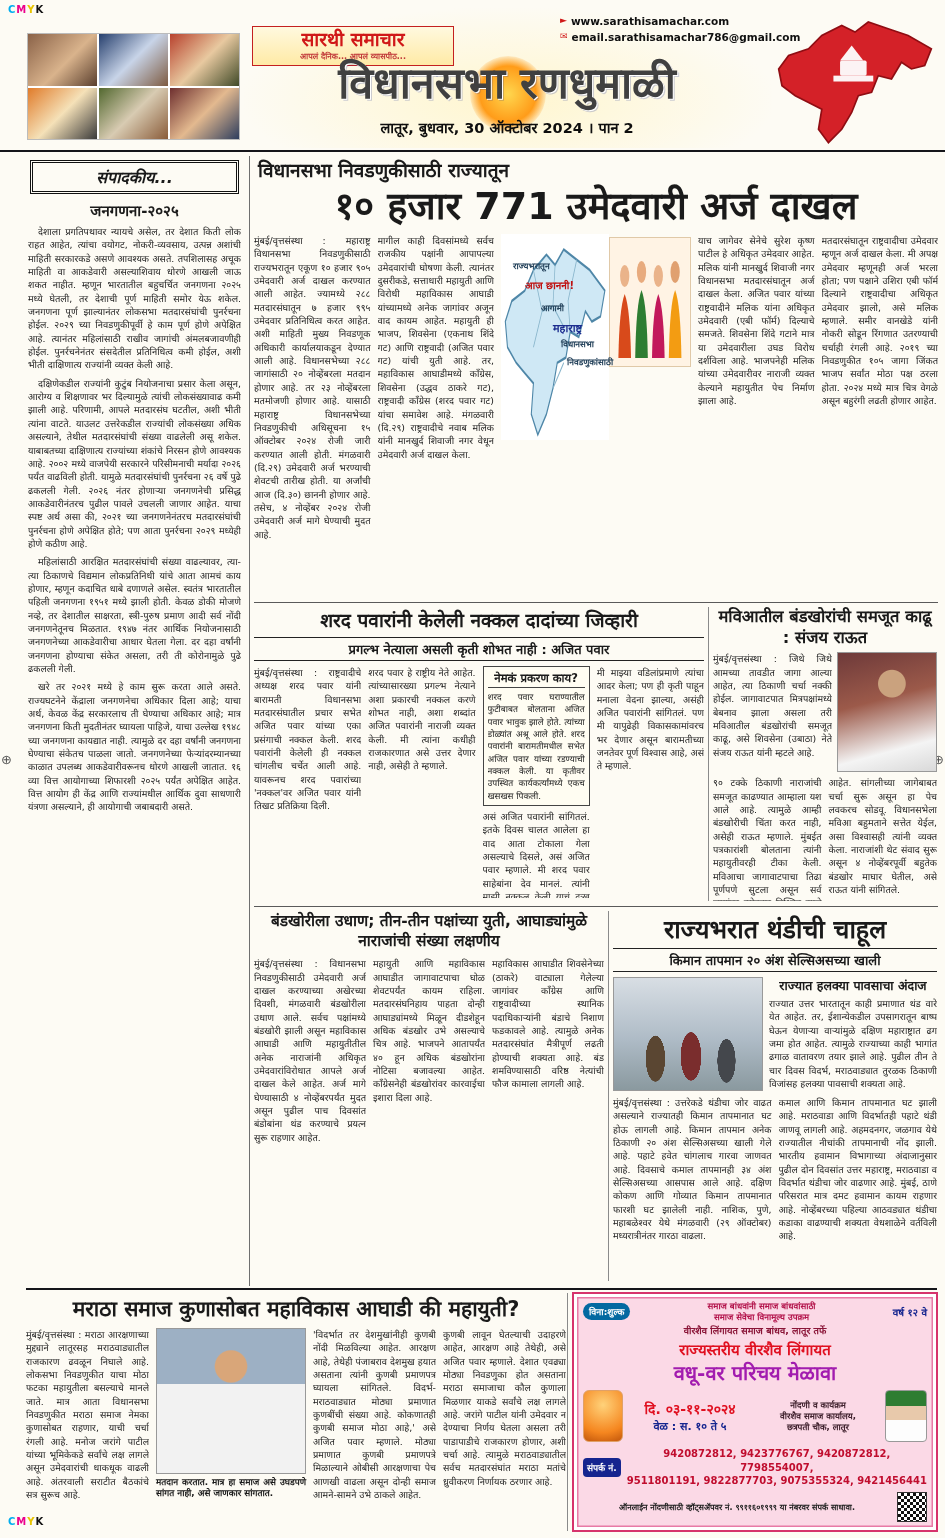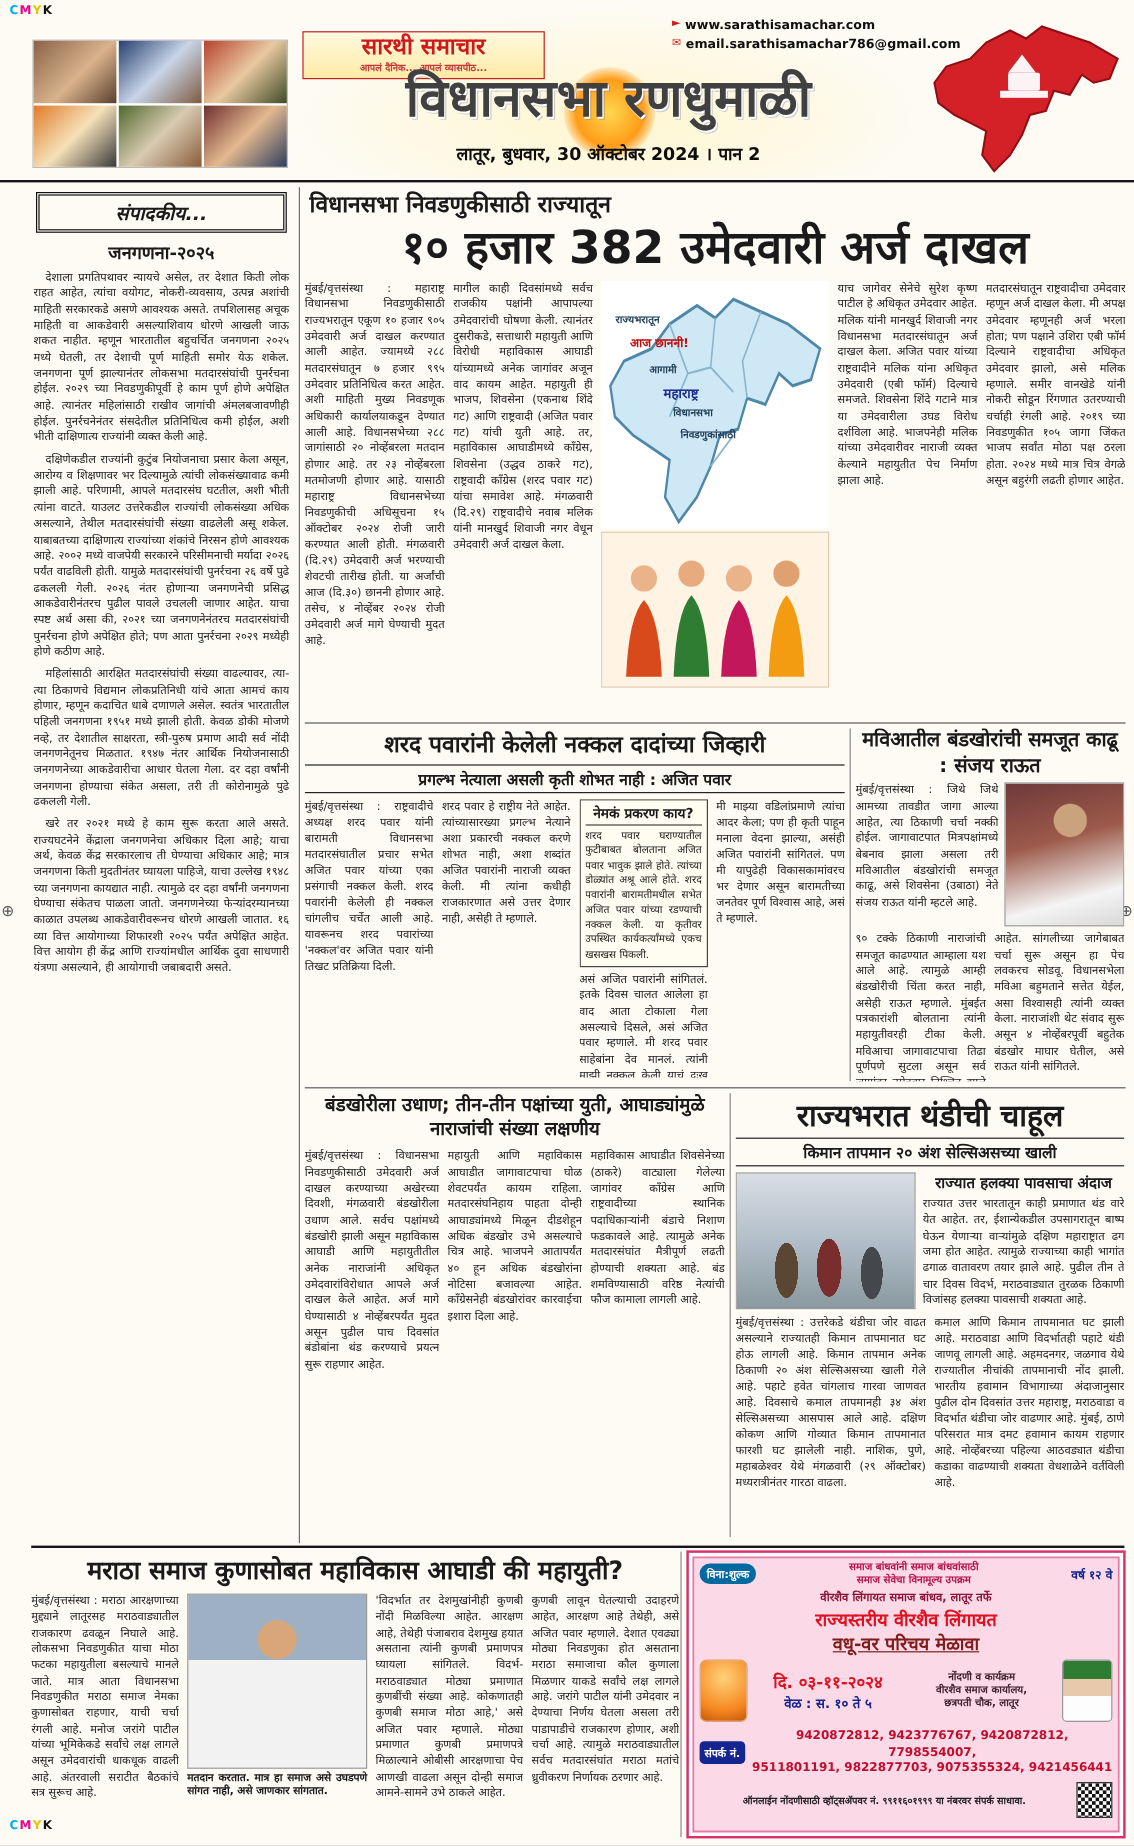--- a/index.html
+++ b/index.html
@@ -48,21 +48,21 @@
   .ed-label{border:3px double #111;text-align:center;font-style:italic;font-weight:bold;font-size:16px;padding:3px 0;margin:1px 2px 6px;}
   .ed-head{text-align:center;font-size:15px;margin-bottom:5px;font-weight:800;}
   .editorial p{margin-bottom:5px;text-indent:10px;}
 
   
   .lead{position:absolute;left:254px;top:156px;width:684px;height:444px;overflow:hidden;}
   .kicker{font-size:19px;font-weight:800;padding:1px 0 3px 4px;}
   .lead-headline{font-size:38px;font-weight:900;text-align:center;line-height:1.08;}
   .lead-cols{display:flex;gap:7px;margin-top:7px;height:342px;}
   .lcol{flex:1;overflow:hidden;}
-  .map-cell{flex:0 0 190px;display:flex;flex-direction:column;}
+  .map-cell{flex:0 0 190px;display:flex;flex-direction:row;}
   .lead-map{position:relative;height:206px;background:#ffffff;}
   .lead-map svg{width:100%;height:100%;}
   .mlabel{position:absolute;font-size:8.5px;font-weight:bold;color:#23415a;white-space:nowrap;}
   .ml0{top:26px;left:12px;} .ml1{top:44px;left:24px;color:#c01010;font-size:10px;}
   .ml2{top:68px;left:40px;} .ml3{top:86px;left:52px;font-size:11px;color:#1c2d8f;}
   .ml4{top:104px;left:60px;} .ml5{top:122px;left:66px;}
   .illustration{height:130px;margin-top:3px;border:1px solid #e0c9a8;}
   .illustration svg{width:100%;height:100%;display:block;}
 
   
@@ -130,21 +130,21 @@
   
   .ad{position:absolute;left:572px;top:1292px;width:366px;height:240px;background:#fbd9e6;
     border:2.5px solid #d6336c;box-shadow:inset 0 0 0 3px #fff,inset 0 0 0 4.5px #e87aa6;
     padding:7px 9px 5px;overflow:hidden;}
   .ad-top{display:flex;justify-content:space-between;align-items:center;}
   .ad-badge{background:#0369a1;color:#fff;font-size:9px;font-weight:bold;padding:2px 6px;border-radius:9px;}
   .ad-topcenter{font-size:8.5px;color:#b3144b;text-align:center;font-weight:bold;line-height:1.25;}
   .ad-year{color:#15258f;font-weight:bold;font-size:10px;text-align:right;}
   .ad-org{text-align:center;font-size:9.5px;color:#8a1538;font-weight:bold;margin-top:2px;}
   .ad-title1{text-align:center;color:#e01020;font-weight:800;font-size:15px;margin-top:2px;}
-  .ad-title2{text-align:center;color:#7f1d1d;font-weight:800;font-size:15px;text-decoration:underline;}
+  .ad-title2{text-align:center;color:#a21caf;font-weight:800;font-size:20px;}
   .ad-mid{display:flex;align-items:center;gap:6px;margin-top:4px;}
   .deity{width:40px;height:52px;border-radius:6px;border:1px solid #e0a068;
     background:radial-gradient(circle at 50% 28%,#ffd27a,#f5861f 68%,#c2570c);}
   .ad-datetime{flex:1;text-align:center;}
   .ad-date{color:#e01020;font-weight:800;font-size:14px;}
   .ad-time{color:#15258f;font-weight:bold;font-size:11px;}
   .ad-venue{flex:1;font-size:8.5px;color:#40222e;text-align:center;line-height:1.3;font-weight:bold;}
   .portrait{width:42px;height:52px;border:1px solid #999;border-radius:4px;
     background:linear-gradient(#2e7d32 0 30%,#e8c9ab 30% 58%,#fdfdfd 58%);}
   .ad-contact{display:flex;align-items:center;gap:6px;margin-top:5px;}
@@ -208,21 +208,21 @@
     <div class="ed-label">संपादकीय...</div>
     <h2 class="ed-head">जनगणना-२०२५</h2>
     <p class="body">देशाला प्रगतिपथावर न्यायचे असेल, तर देशात किती लोक राहत आहेत, त्यांचा वयोगट, नोकरी-व्यवसाय, उत्पन्न अशांची माहिती सरकारकडे असणे आवश्यक असते. तपशिलासह अचूक माहिती वा आकडेवारी असल्याशिवाय धोरणे आखली जाऊ शकत नाहीत. म्हणून भारतातील बहुचर्चित जनगणना २०२५ मध्ये घेतली, तर देशाची पूर्ण माहिती समोर येऊ शकेल. जनगणना पूर्ण झाल्यानंतर लोकसभा मतदारसंघांची पुनर्रचना होईल. २०२९ च्या निवडणुकीपूर्वी हे काम पूर्ण होणे अपेक्षित आहे. त्यानंतर महिलांसाठी राखीव जागांची अंमलबजावणीही होईल. पुनर्रचनेनंतर संसदेतील प्रतिनिधित्व कमी होईल, अशी भीती दाक्षिणात्य राज्यांनी व्यक्त केली आहे.</p>
     <p class="body">दक्षिणेकडील राज्यांनी कुटुंब नियोजनाचा प्रसार केला असून, आरोग्य व शिक्षणावर भर दिल्यामुळे त्यांची लोकसंख्यावाढ कमी झाली आहे. परिणामी, आपले मतदारसंघ घटतील, अशी भीती त्यांना वाटते. याउलट उत्तरेकडील राज्यांची लोकसंख्या अधिक असल्याने, तेथील मतदारसंघांची संख्या वाढलेली असू शकेल. याबाबतच्या दाक्षिणात्य राज्यांच्या शंकांचे निरसन होणे आवश्यक आहे. २००२ मध्ये वाजपेयी सरकारने परिसीमनाची मर्यादा २०२६ पर्यंत वाढविली होती. यामुळे मतदारसंघांची पुनर्रचना २६ वर्षे पुढे ढकलली गेली. २०२६ नंतर होणाऱ्या जनगणनेची प्रसिद्ध आकडेवारीनंतरच पुढील पावले उचलली जाणार आहेत. याचा स्पष्ट अर्थ असा की, २०२१ च्या जनगणनेनंतरच मतदारसंघांची पुनर्रचना होणे अपेक्षित होते; पण आता पुनर्रचना २०२९ मध्येही होणे कठीण आहे.</p>
     <p class="body">महिलांसाठी आरक्षित मतदारसंघांची संख्या वाढल्यावर, त्या-त्या ठिकाणचे विद्यमान लोकप्रतिनिधी यांचे आता आमचं काय होणार, म्हणून कदाचित धाबे दणाणले असेल. स्वतंत्र भारतातील पहिली जनगणना १९५१ मध्ये झाली होती. केवळ डोकी मोजणे नव्हे, तर देशातील साक्षरता, स्त्री-पुरुष प्रमाण आदी सर्व नोंदी जनगणनेतूनच मिळतात. १९४७ नंतर आर्थिक नियोजनासाठी जनगणनेच्या आकडेवारीचा आधार घेतला गेला. दर दहा वर्षांनी जनगणना होण्याचा संकेत असला, तरी ती कोरोनामुळे पुढे ढकलली गेली.</p>
     <p class="body">खरे तर २०२१ मध्ये हे काम सुरू करता आले असते. राज्यघटनेने केंद्राला जनगणनेचा अधिकार दिला आहे; याचा अर्थ, केवळ केंद्र सरकारलाच ती घेण्याचा अधिकार आहे; मात्र जनगणना किती मुदतीनंतर घ्यायला पाहिजे, याचा उल्लेख १९४८ च्या जनगणना कायद्यात नाही. त्यामुळे दर दहा वर्षांनी जनगणना घेण्याचा संकेतच पाळला जातो. जनगणनेच्या फेऱ्यांदरम्यानच्या काळात उपलब्ध आकडेवारीवरूनच धोरणे आखली जातात. १६ व्या वित्त आयोगाच्या शिफारशी २०२५ पर्यंत अपेक्षित आहेत. वित्त आयोग ही केंद्र आणि राज्यांमधील आर्थिक दुवा साधणारी यंत्रणा असल्याने, ही आयोगाची जबाबदारी असते.</p>
   </aside>
 
   <section class="lead">
     <div class="kicker">विधानसभा निवडणुकीसाठी राज्यातून</div>
-    <h1 class="lead-headline">१० हजार 382 उमेदवारी अर्ज दाखल</h1>
+    <h1 class="lead-headline">१० हजार 771 उमेदवारी अर्ज दाखल</h1>
     <div class="lead-cols">
       <p class="lcol body">मुंबई/वृत्तसंस्था : महाराष्ट्र विधानसभा निवडणुकीसाठी राज्यभरातून एकूण १० हजार ९०५ उमेदवारी अर्ज दाखल करण्यात आली आहेत. ज्यामध्ये २८८ मतदारसंघातून ७ हजार ९९५ उमेदवार प्रतिनिधित्व करत आहेत. अशी माहिती मुख्य निवडणूक अधिकारी कार्यालयाकडून देण्यात आली आहे. विधानसभेच्या २८८ जागांसाठी २० नोव्हेंबरला मतदान होणार आहे. तर २३ नोव्हेंबरला मतमोजणी होणार आहे. यासाठी महाराष्ट्र विधानसभेच्या निवडणुकीची अधिसूचना १५ ऑक्टोबर २०२४ रोजी जारी करण्यात आली होती. मंगळवारी (दि.२९) उमेदवारी अर्ज भरण्याची शेवटची तारीख होती. या अर्जांची आज (दि.३०) छाननी होणार आहे. तसेच, ४ नोव्हेंबर २०२४ रोजी उमेदवारी अर्ज मागे घेण्याची मुदत आहे.</p>
       <p class="lcol body">मागील काही दिवसांमध्ये सर्वच राजकीय पक्षांनी आपापल्या उमेदवारांची घोषणा केली. त्यानंतर दुसरीकडे, सत्ताधारी महायुती आणि विरोधी महाविकास आघाडी यांच्यामध्ये अनेक जागांवर अजून वाद कायम आहेत. महायुती ही भाजप, शिवसेना (एकनाथ शिंदे गट) आणि राष्ट्रवादी (अजित पवार गट) यांची युती आहे. तर, महाविकास आघाडीमध्ये काँग्रेस, शिवसेना (उद्धव ठाकरे गट), राष्ट्रवादी काँग्रेस (शरद पवार गट) यांचा समावेश आहे. मंगळवारी (दि.२९) राष्ट्रवादीचे नवाब मलिक यांनी मानखुर्द शिवाजी नगर वेधून उमेदवारी अर्ज दाखल केला.</p>
       <div class="map-cell">
         <div class="lead-map">
           <svg viewBox="0 0 100 80" preserveAspectRatio="none">
             <polygon points="4,34 10,26 22,22 30,14 42,8 50,12 58,6 70,10 82,14 96,22 92,32 84,34 78,30 72,40 64,38 60,48 52,50 48,60 42,70 34,78 28,70 30,58 22,54 14,50 6,44" fill="#cfe8f5" stroke="#4f87a8" stroke-width="1"></polygon>
             <path d="M30,14 L38,30 L30,44 M50,12 L48,28 L58,36 M70,10 L62,26 L64,38 M38,30 L48,28 M48,60 L58,50" stroke="#8ab6cc" fill="none" stroke-width="0.7"></path>
           </svg>
           <span class="mlabel ml0">राज्यभरातून</span>

